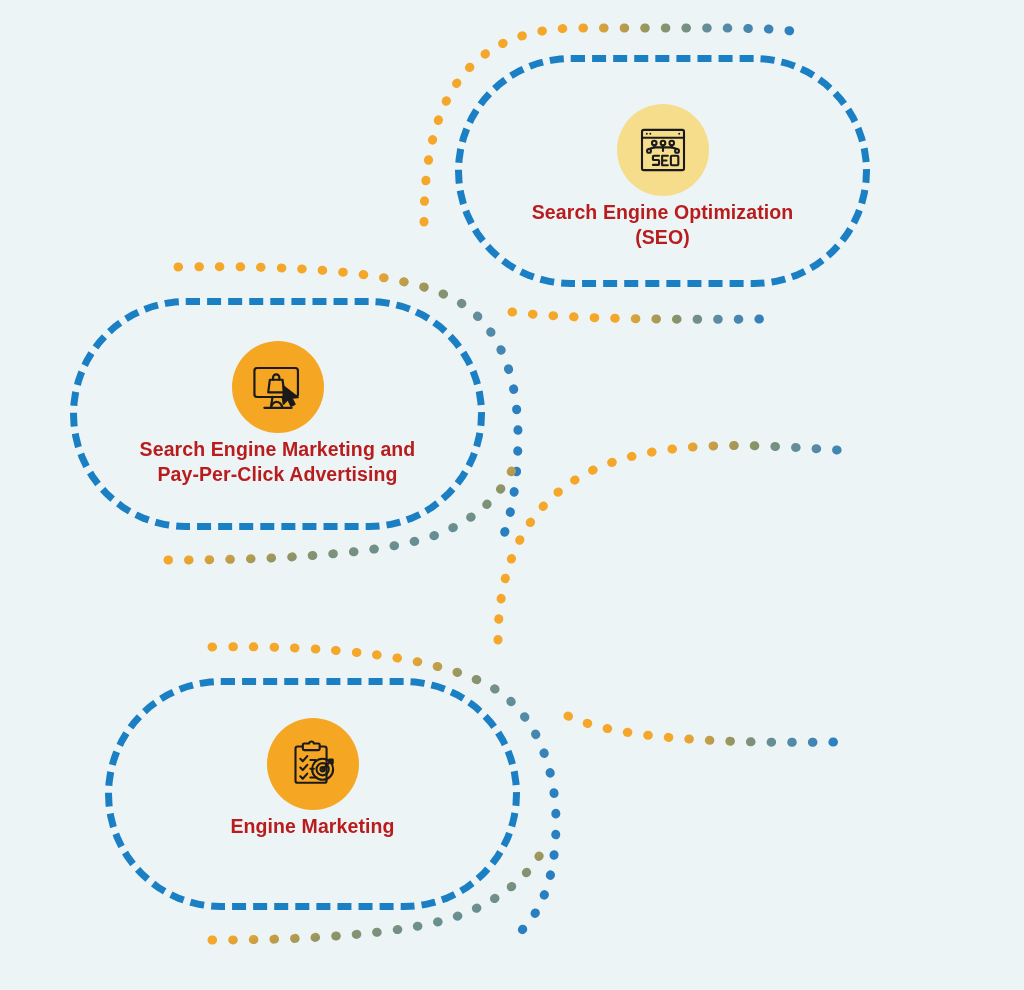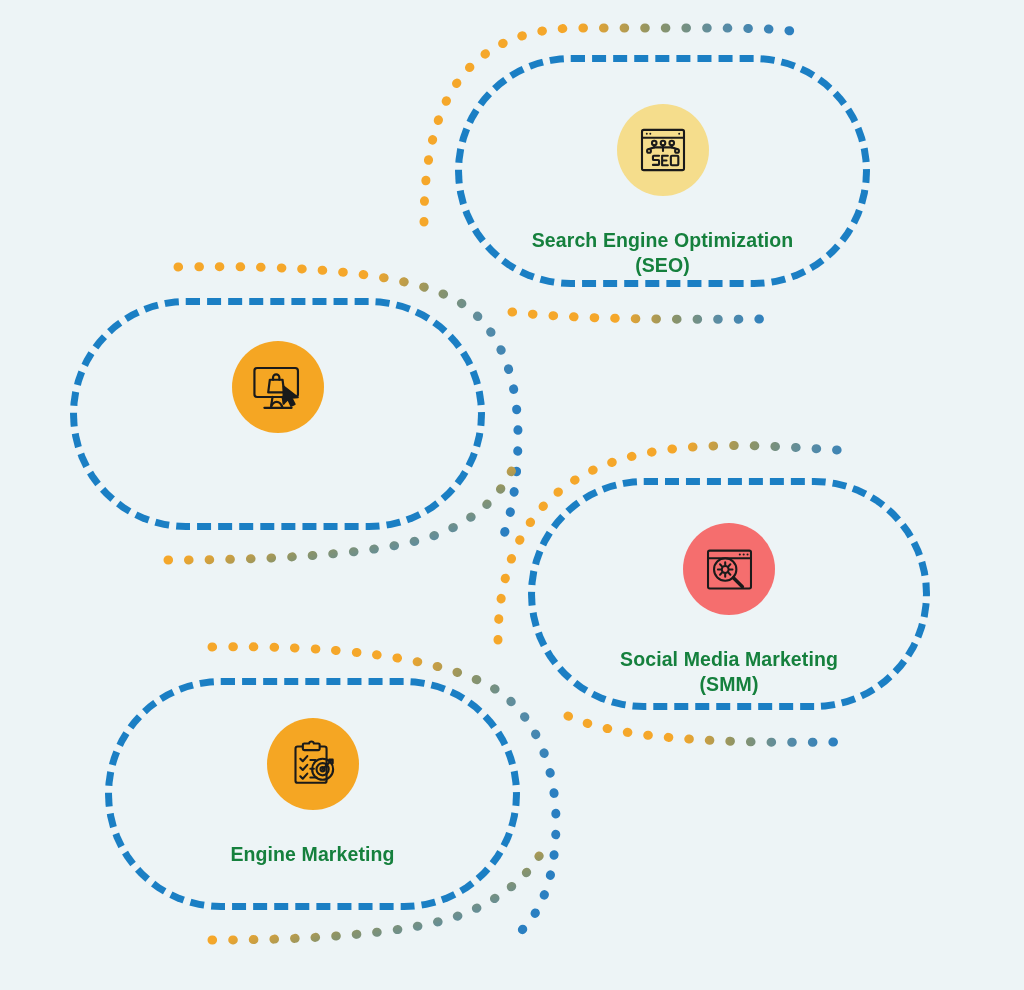--- a/index.html
+++ b/index.html
@@ -39,23 +39,23 @@
   .card-icon-wrap {
     width: 92px;
     height: 92px;
     border-radius: 50%;
     display: flex;
     align-items: center;
     justify-content: center;
     flex: 0 0 auto;
   }
   .card-label {
-    margin-top: 32px;
+    margin-top: 4px;
     text-align: center;
-    color: #15803d;
+    color: #b91c1c;
     font-weight: bold;
     font-size: 19.5px;
     line-height: 1.28;
     letter-spacing: 0.1px;
     white-space: pre-line;
     max-width: 330px;
   }
   .icon-svg { display: block; }
 </style>
 </head>
@@ -168,43 +168,24 @@
         <path d="M26 43 L24.5 52 M37 43 L38.5 50"></path>
         <path d="M17 55 h30"></path>
         <path d="M24 55 c1.5 -5 4 -6.5 6.5 -6.5 c2.5 0 5 1.5 6.5 6.5"></path>
 
         <path d="M23 24 h14 l1.8 14 h-17.6 z"></path>
         <path d="M26.5 24 v-2.4 a3.5 3.5 0 0 1 7 0 V24"></path>
 
         <path d="M38 31 L38 50.5 L43 45.5 L46.5 53 L50.5 51 L47 44 L54 43.5 Z" fill="#1a1a1a" stroke="#1a1a1a" stroke-width="2"></path>
       </svg>
     </div>
+    <div class="card-label">Search Engine Marketing and
+Pay-Per-Click Advertising</div>
   </div>
 
-  <div class="card" style="left:528px; top:478px; width:402px; height:232px;">
-    <div class="card-icon-wrap" style="background:#f56e6e; margin-top:38px;">
-      <svg class="icon-svg" width="55" height="55" viewBox="0 0 64 64" fill="none" stroke="#1a1a1a" stroke-width="2.4" stroke-linecap="round" stroke-linejoin="round">
-        <rect x="7" y="10" width="50" height="44" rx="2"></rect>
-        <line x1="7" y1="19" x2="57" y2="19"></line>
-        <circle cx="44" cy="14.5" r="1.2" fill="#1a1a1a" stroke="none"></circle>
-        <circle cx="48.5" cy="14.5" r="1.2" fill="#1a1a1a" stroke="none"></circle>
-        <circle cx="53" cy="14.5" r="1.2" fill="#1a1a1a" stroke="none"></circle>
-
-        <circle cx="27" cy="32" r="13"></circle>
-        <path d="M36.5 41.5 L47 52" stroke-width="4"></path>
-
-        <circle cx="27" cy="32" r="4"></circle>
-        <path d="M27 23.5 v3 M27 37.5 v3 M18.5 32 h3 M32.5 32 h3
-                 M21 26 l2.1 2.1 M30.9 35.9 l2.1 2.1
-                 M33 26 l-2.1 2.1 M23.1 35.9 l-2.1 2.1"></path>
-      </svg>
-    </div>
-    <div class="card-label">Social Media Marketing
-(SMM)</div>
-  </div>
 
   <div class="card" style="left:105px; top:678px; width:415px; height:232px;">
     <div class="card-icon-wrap" style="background:#f5a623; margin-top:33px;">
       <svg class="icon-svg" width="56" height="56" viewBox="0 0 64 64" fill="none" stroke="#1a1a1a" stroke-width="2.4" stroke-linecap="round" stroke-linejoin="round">
 
         <path d="M40 12 h5 a2.5 2.5 0 0 1 2.5 2.5 V51 a2.5 2.5 0 0 1 -2.5 2.5 H14.5 A2.5 2.5 0 0 1 12 51 V14.5 A2.5 2.5 0 0 1 14.5 12 h5"></path>
         <path d="M22 8.5 h5.5 a2.8 2.8 0 0 1 5.5 0 H38 a1.6 1.6 0 0 1 1.6 1.6 v4.4 a1.6 1.6 0 0 1 -1.6 1.6 H22 a1.6 1.6 0 0 1 -1.6 -1.6 v-4.4 A1.6 1.6 0 0 1 22 8.5 z"></path>
 
         <path d="M17.5 26 l2.8 2.8 L25.5 23"></path>
         <path d="M17.5 36 l2.8 2.8 L25.5 33"></path>

